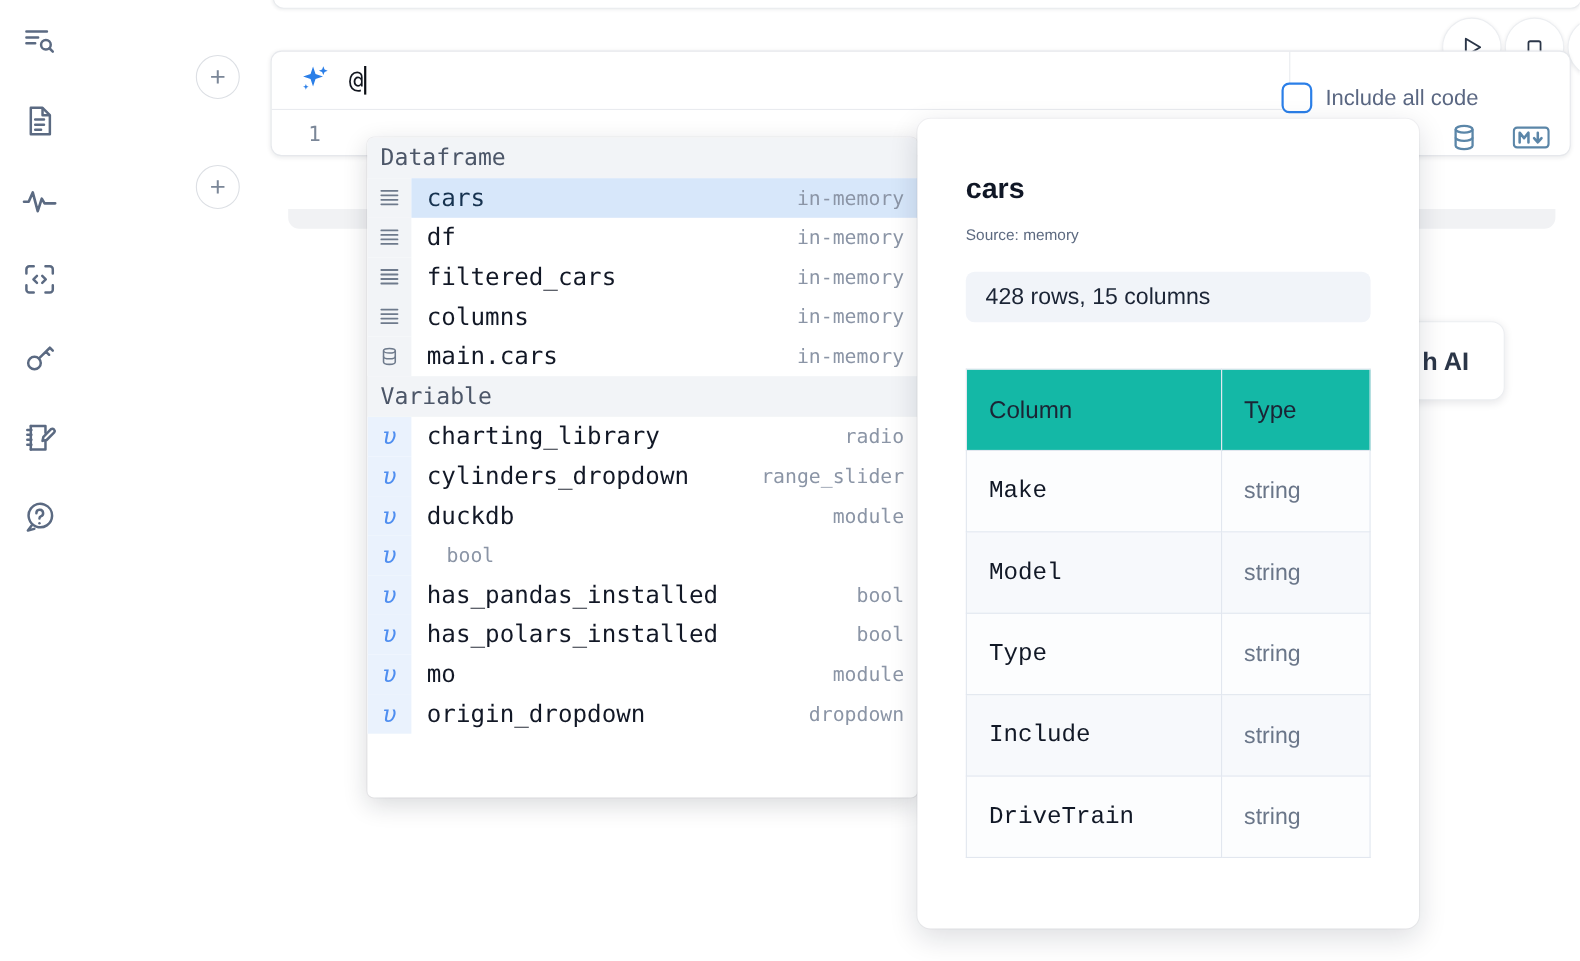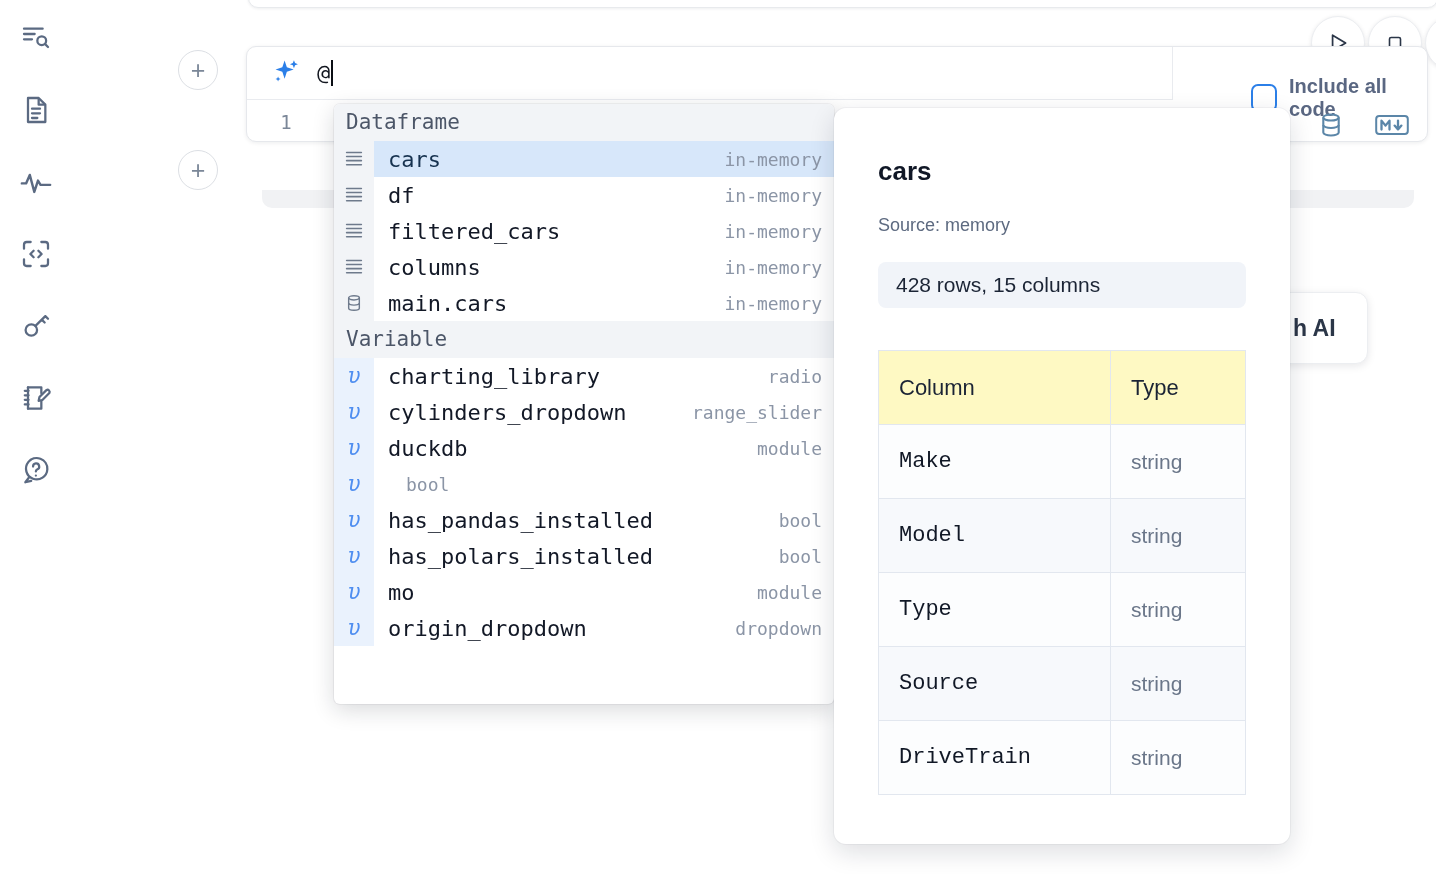--- a/index.html
+++ b/index.html
@@ -41,21 +41,21 @@
     font-size: 22px; color: #12161f; letter-spacing: 0; position: relative; white-space: pre;
   }
   .caret {
     display:inline-block; width: 2px; height: 26px; background: #0b0e14;
     vertical-align: -6px; margin-left: 1px;
   }
 
   .divider-v { position:absolute; left: 925px; top: 0; width:1px; height: 53px; background:#e9ebef; }
 
   .incl {
-    position: absolute; left: 1004px; top: 28px; display: flex; align-items: center; gap: 12px; font-weight: bold;
+    position: absolute; left: 918px; top: 28px; display: flex; align-items: center; gap: 12px;
   }
   .chk {
     width: 28px; height: 28px; border: 2px solid #2b7fe8; border-radius: 7px; background: #fff;
     cursor: pointer;
   }
   .incl-label { font-size: 20px; color: #5a6782; }
 
   
   .code-row {
     position: absolute; left: 0; top: 53px; width: 1182px; height: 43px; display: flex; align-items: center;
@@ -92,21 +92,21 @@
   .ai-card {
     position: absolute; left: 1252px; top: 292px; width: 116px; height: 72px;
     background: #fff; border: 1px solid #eceef1; border-radius: 12px;
     box-shadow: 0 2px 8px rgba(16,24,40,.10);
     display:flex; align-items:center; color:#2b3648; font-size:23px; font-weight:700;
     padding-left: 40px; overflow:hidden;
   }
 
   
   .ac {
-    position: absolute; left: 334px; top: 104px; width: 500px; height: 600px;
+    position: absolute; left: 334px; top: 125px; width: 500px; height: 600px;
     background: #ffffff; border-radius: 6px;
     box-shadow: 0 6px 22px rgba(16,24,40,.16), 0 0 0 1px rgba(16,24,40,.05);
     overflow: hidden; font-family: "DejaVu Sans Mono","Liberation Mono",monospace;
   }
   .ac-group {
     height: 37px; line-height: 37px; padding-left: 12px;
     background: #f2f4f7; color: #4c5668; font-size: 21px;
   }
   .ac-item {
     height: 36px; display: flex; align-items: center; background: #ffffff; cursor: pointer;
@@ -129,29 +129,29 @@
 
   
   .doc {
     position: absolute; left: 834px; top: 108px; width: 456px; height: 736px;
     background: #ffffff; border-radius: 12px;
     box-shadow: 0 8px 26px rgba(16,24,40,.14), 0 0 0 1px rgba(16,24,40,.04);
     overflow: hidden;
   }
   .doc-inner { padding: 48px 44px 0 44px; }
   .doc-title { font-size: 26px; font-weight: 700; color: #101726; }
-  .doc-source { margin-top: 28px; font-size: 18px; color: #5d6a80; }
+  .doc-source { margin-top: 18px; font-size: 14px; color: #5d6a80; }
   .doc-badge {
     margin-top: 26px; background: #f1f4f9; border-radius: 8px;
     height: 46px; display:flex; align-items:center; padding: 0 18px;
     font-size: 21px; color: #1b2435;
   }
   .doc-table { margin-top: 42px; width: 368px; border-collapse: collapse; }
   .doc-table th {
-    text-align: left; background: #fef9c3; border: 1px solid #e2e7ef;
+    text-align: left; background: #14b8a6; border: 1px solid #e2e7ef;
     font-weight: 400; font-size: 22px; color: #1b2435; padding: 18px 20px; height: 74px;
   }
   .doc-table th:nth-child(1) { width: 232px; }
   .doc-table td { border: 1px solid #e2e7ef; height: 74px; padding: 14px 20px; }
   .doc-table tr:nth-child(odd) td { background: #fcfdfe; }
   .doc-table tr:nth-child(even) td { background: #f7f9fc; }
   .cell-col { font-family: Liberation Mono, monospace; font-size: 22px; color: #111826; }
   .cell-type { font-size: 21px; color: #6a7689; }
 </style>
 </head>
@@ -431,21 +431,21 @@
             </tr>
             <tr>
               <td><span class="cell-col">Model</span></td>
               <td><span class="cell-type">string</span></td>
             </tr>
             <tr>
               <td><span class="cell-col">Type</span></td>
               <td><span class="cell-type">string</span></td>
             </tr>
             <tr>
-              <td><span class="cell-col">Source</span></td>
+              <td><span class="cell-col">Include</span></td>
               <td><span class="cell-type">string</span></td>
             </tr>
             <tr>
               <td><span class="cell-col">DriveTrain</span></td>
               <td><span class="cell-type">string</span></td>
             </tr>
           </tbody>
       </table>
     </div>
   </div>

